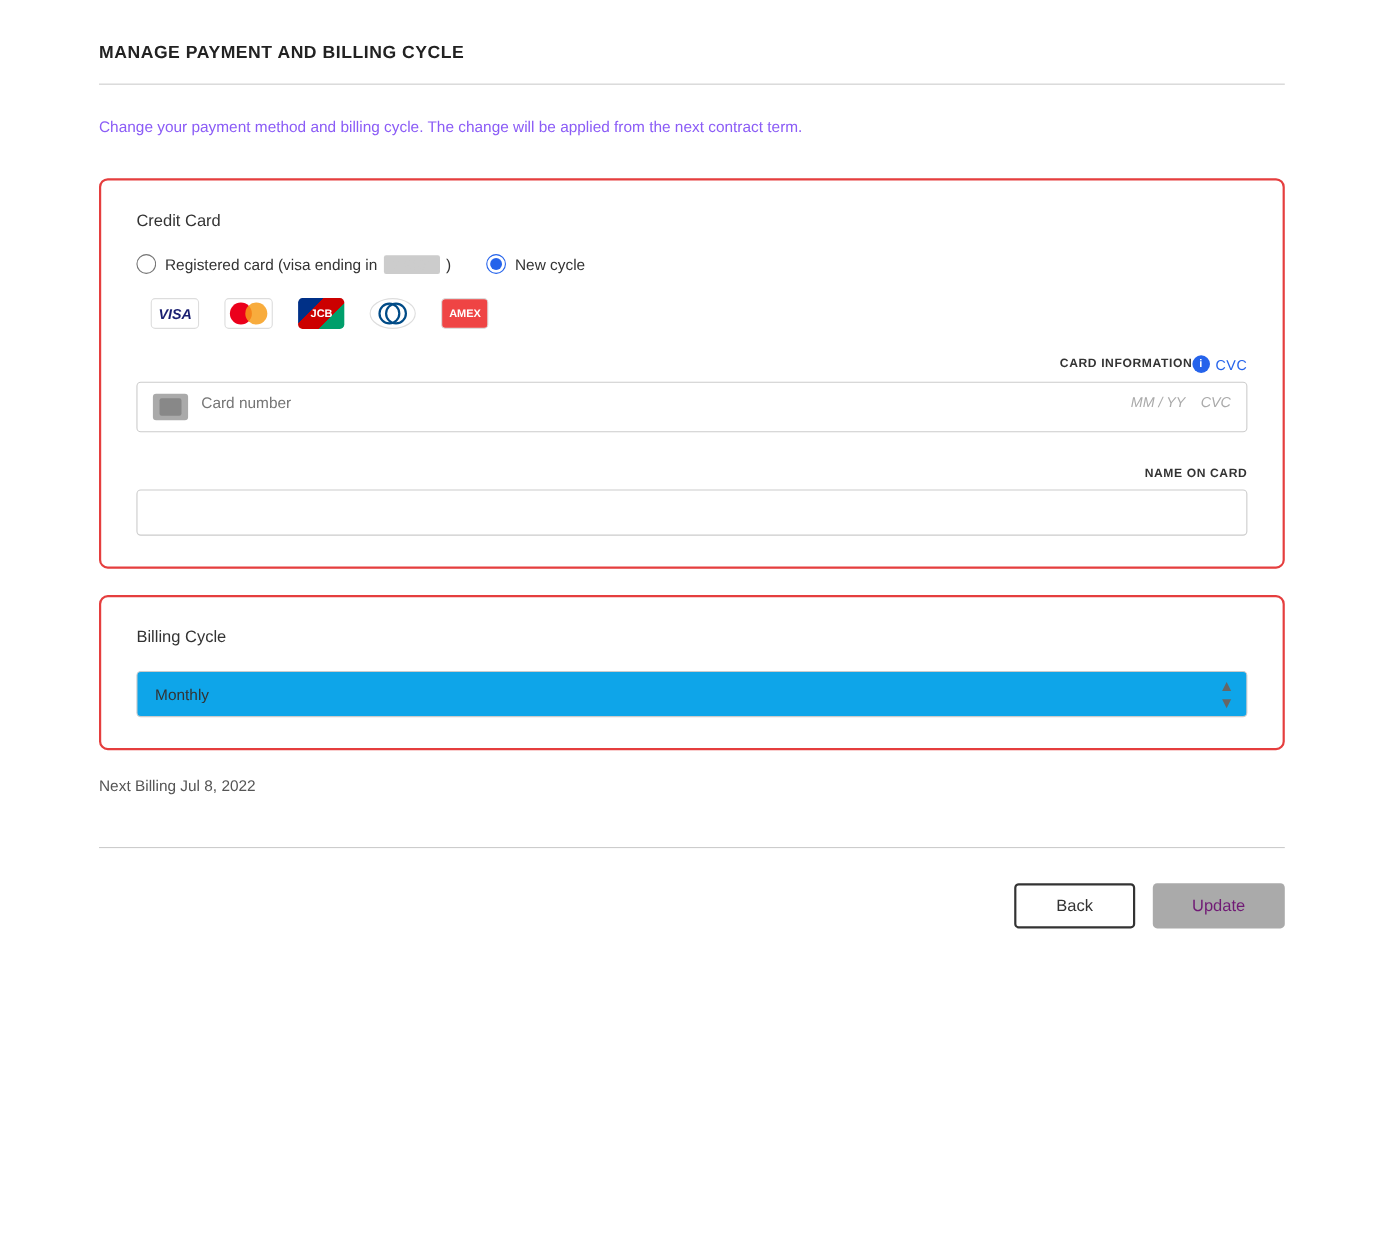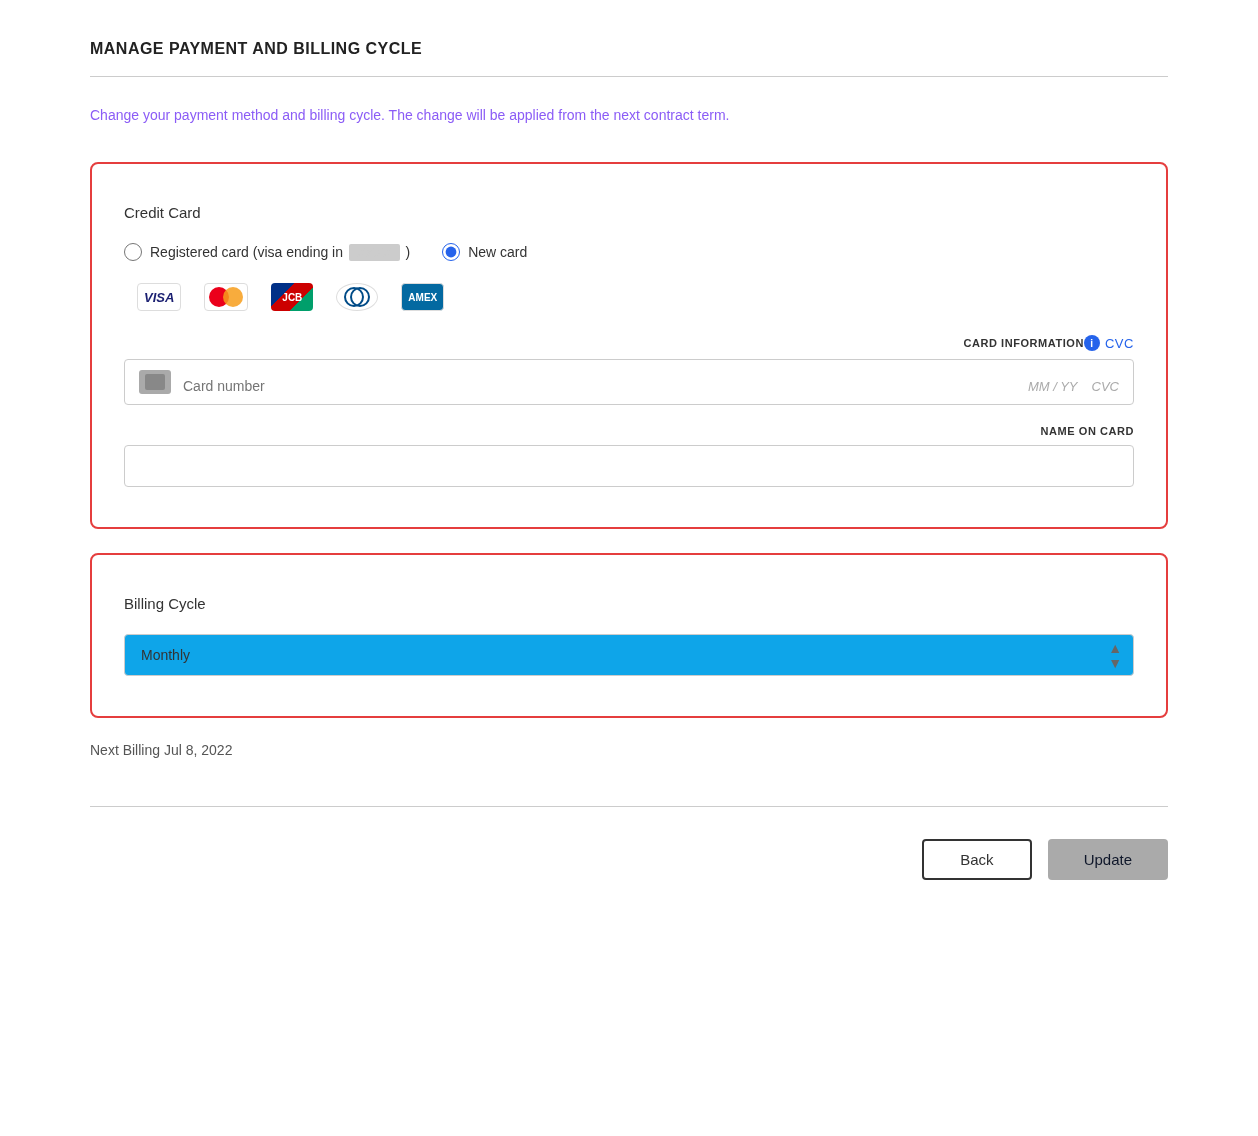--- a/index.html
+++ b/index.html
@@ -25,21 +25,21 @@
     }
     .description {
       font-size: 14px;
       color: #8b5cf6;
       margin-bottom: 36px;
       line-height: 1.5;
     }
     .section-box {
       border: 2px solid #e53e3e;
       border-radius: 8px;
-      padding: 40px 32px;
+      padding: 28px 32px;
       margin-bottom: 24px;
     }
     .section-label {
       font-size: 15px;
       color: #333;
       margin-bottom: 22px;
     }
     .radio-group {
       display: flex;
       align-items: center;
@@ -125,21 +125,21 @@
       color: white;
       border: none;
     }
     .card-icon.diners {
       color: #004b87;
       font-size: 10px;
       font-weight: 700;
       border-radius: 50%;
     }
     .card-icon.amex {
-      background: #0369a1;
+      background: #ef4444;
       color: white;
       font-size: 10px;
       font-weight: 700;
     }
     .field-label {
       font-size: 11px;
       font-weight: 700;
       letter-spacing: 0.05em;
       color: #333;
       margin-bottom: 8px;
@@ -163,25 +163,25 @@
       border-radius: 50%;
       color: white;
       font-size: 10px;
       font-weight: 700;
       display: flex;
       align-items: center;
       justify-content: center;
     }
     .card-number-row {
       display: flex;
-      align-items: flex-end;
+      align-items: flex-start;
       border: 1px solid #ccc;
       border-radius: 4px;
       padding: 10px 14px;
-      margin-bottom: 20px;
+      margin-bottom: 32px;
       background: #fff;
     }
     .card-chip-icon {
       width: 32px;
       height: 24px;
       background: #aaa;
       border-radius: 3px;
       margin-right: 12px;
       display: flex;
       align-items: center;
@@ -274,21 +274,21 @@
       color: #333;
     }
     .btn-update {
       padding: 12px 36px;
       font-size: 15px;
       font-weight: 500;
       background: #aaa;
       border: none;
       border-radius: 4px;
       cursor: not-allowed;
-      color: #0f172a;
+      color: #701a75;
     }
   </style>
 </head>
 <body>
 
 <h1 class="page-title">MANAGE PAYMENT AND BILLING CYCLE</h1>
 <hr class="divider">
 <p class="description">Change your payment method and billing cycle. The change will be applied from the next contract term.</p>
 
 <div class="section-box">
@@ -298,21 +298,21 @@
     <label class="radio-option">
       <input type="radio" name="card_type" value="registered" style="">
       <span class="radio-label">
         <span>Registered card (visa ending in</span>
         <span class="masked-text">XXXX</span>
         <span>)</span>
       </span>
     </label>
     <label class="radio-option">
       <input type="radio" name="card_type" value="new" checked="" style="">
-      <span class="radio-label">New card</span>
+      <span class="radio-label">New cycle</span>
     </label>
   </div>
 
   <div class="card-icons">
     <div class="card-icon visa">VISA</div>
     <div class="card-icon mastercard">
       <div class="mc-circle-left"></div>
       <div class="mc-circle-right"></div>
     </div>
     <div class="card-icon jcb">JCB</div>

